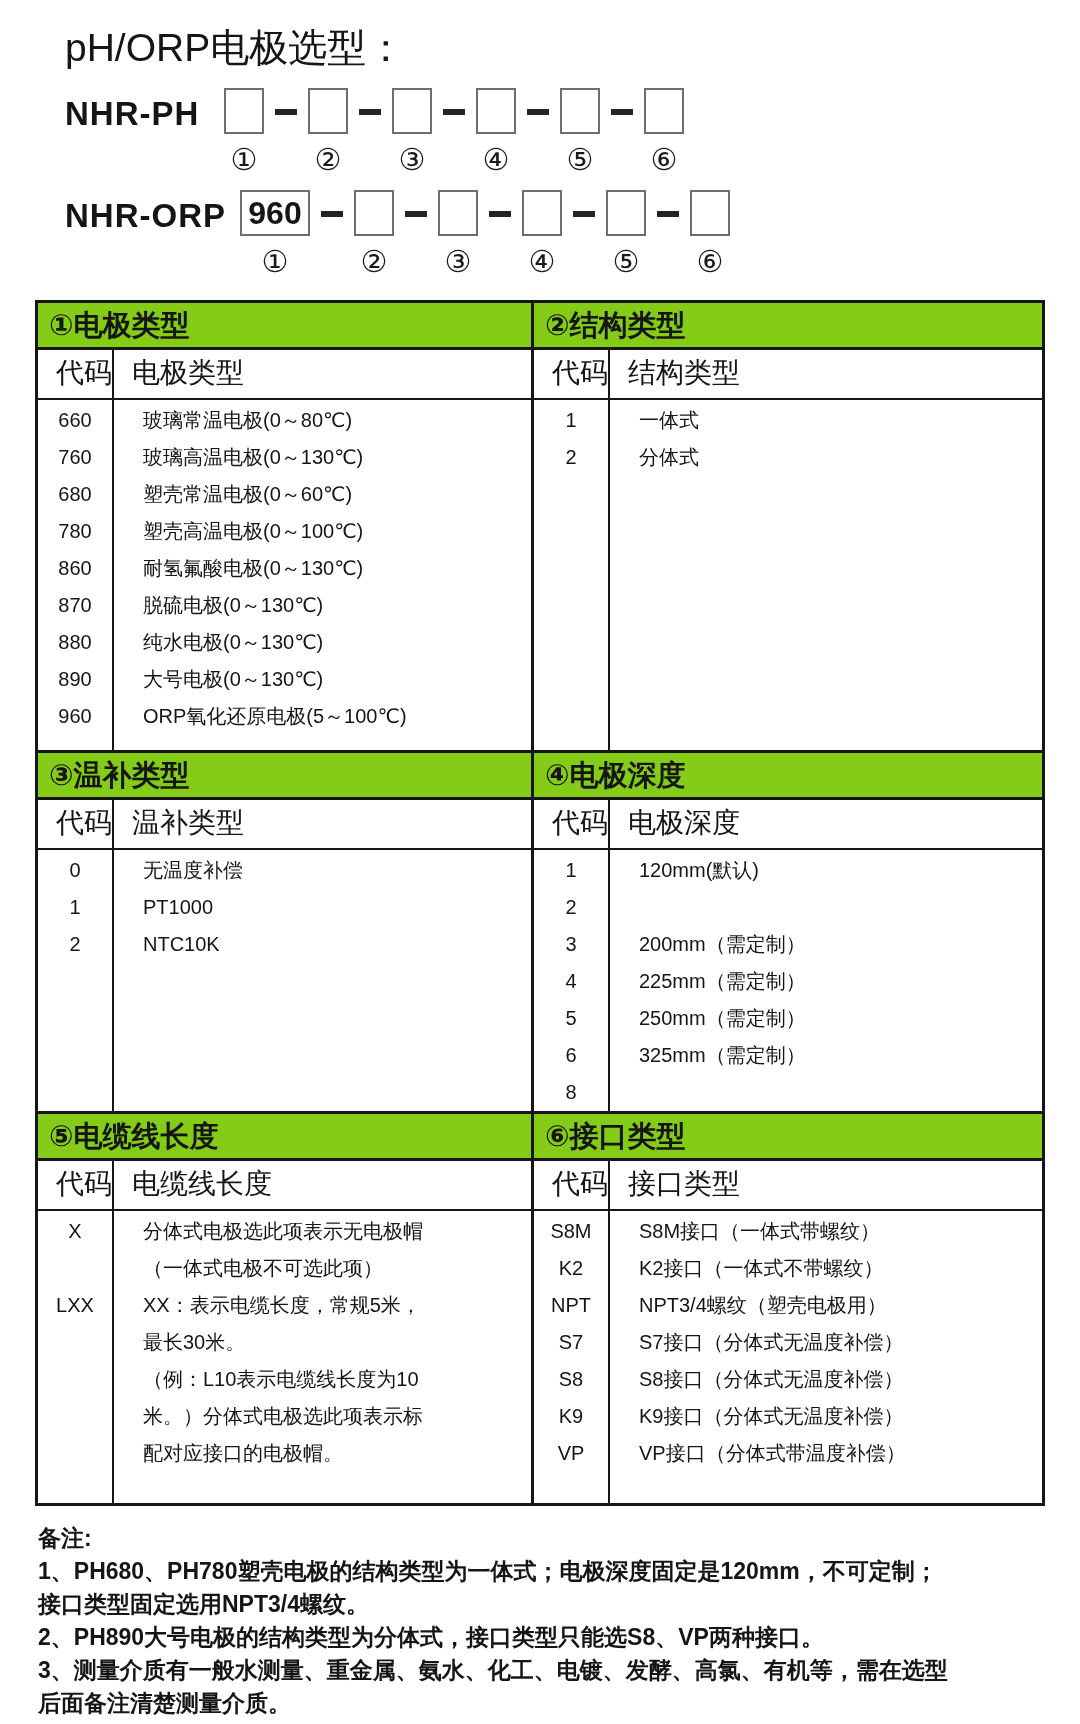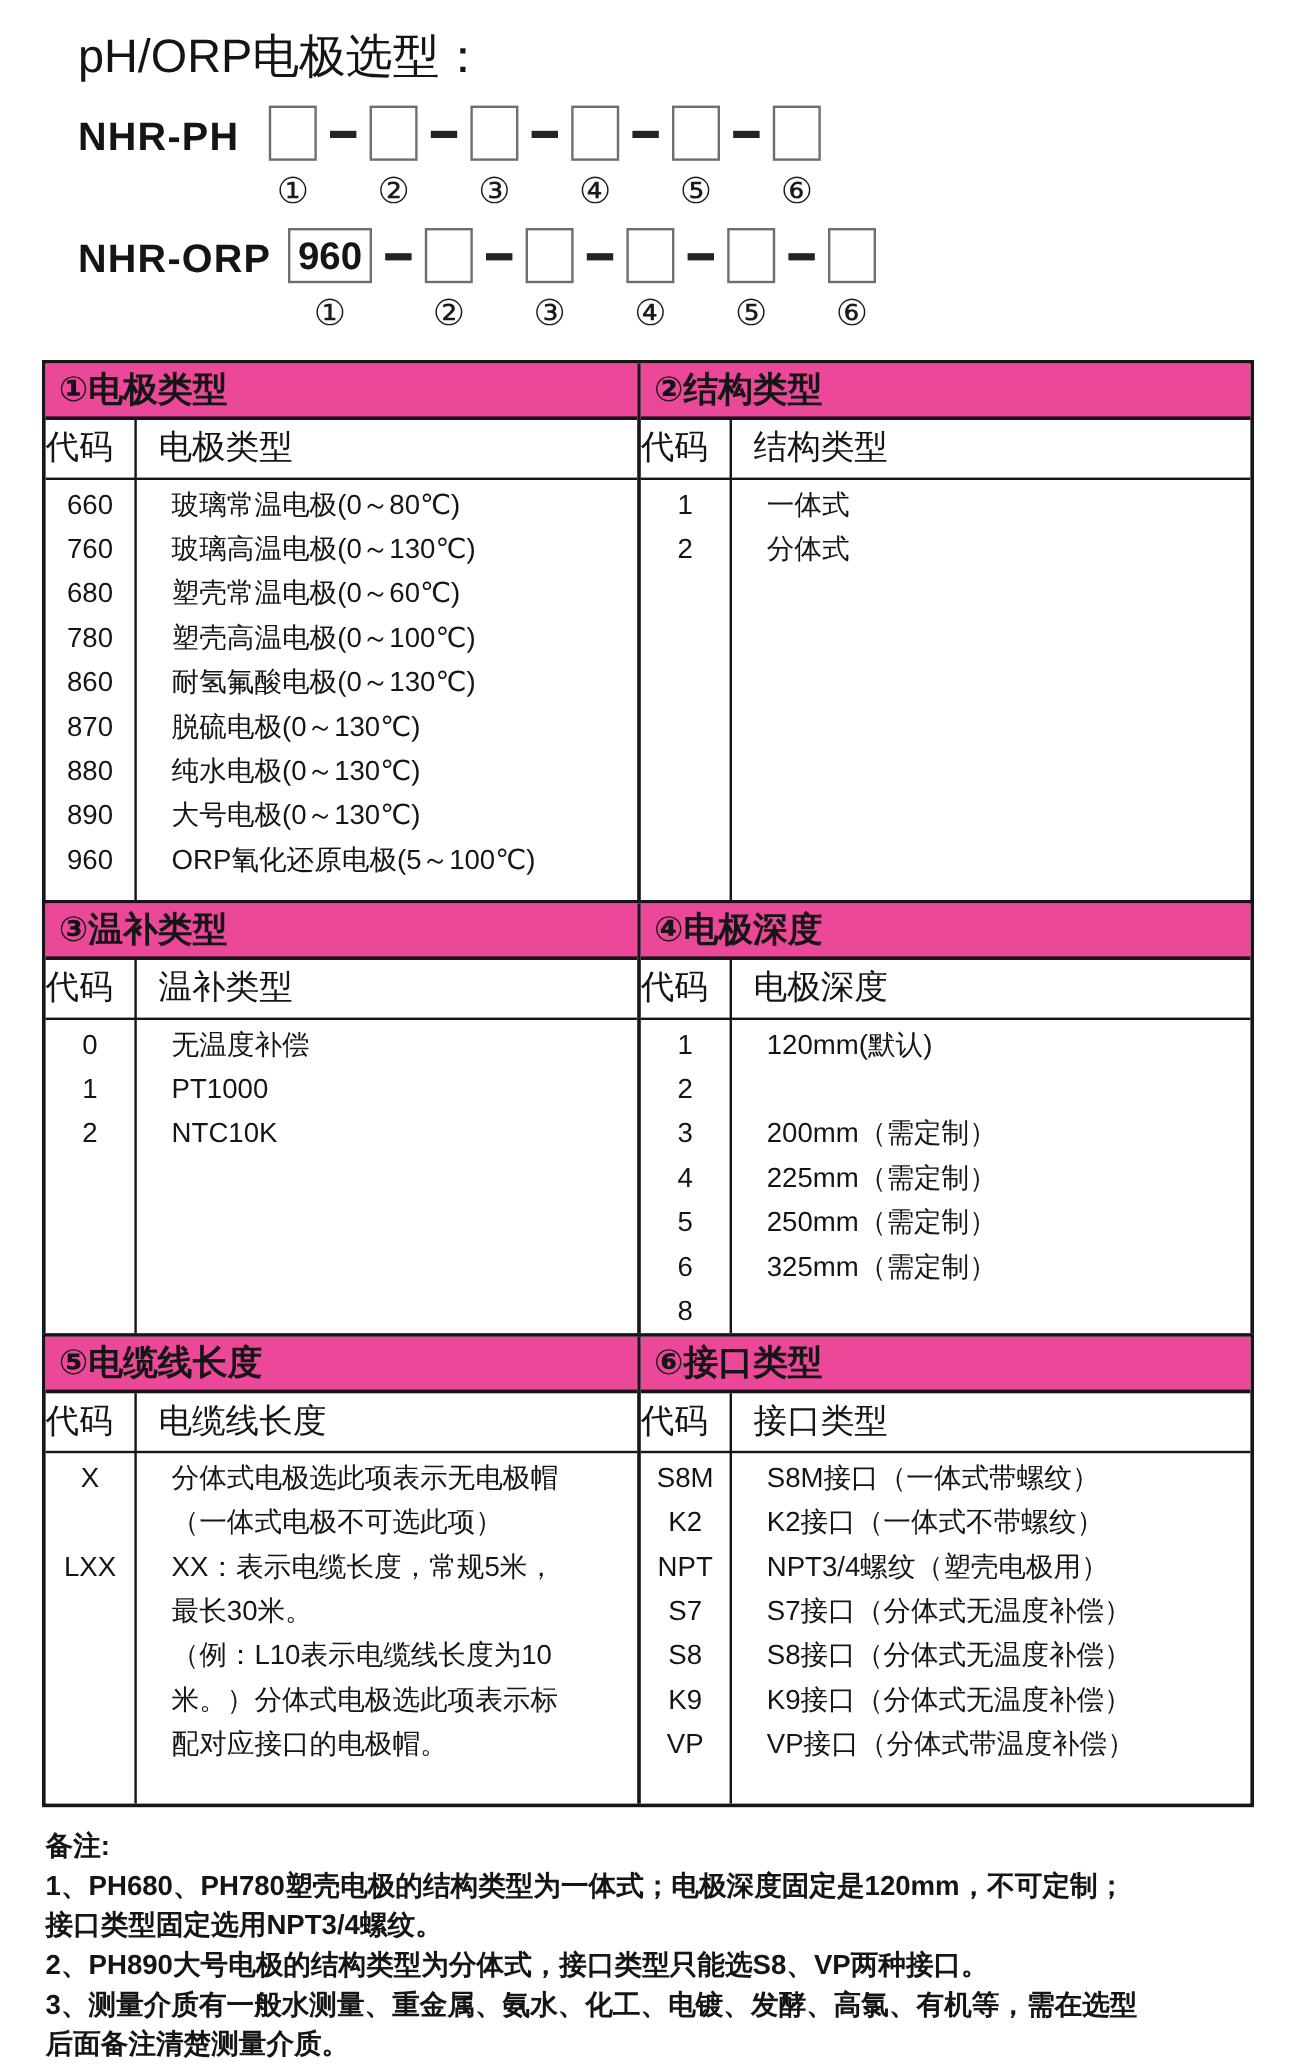--- a/index.html
+++ b/index.html
@@ -27,29 +27,29 @@
   .box:not(:empty){width:70px;}
   .num{margin-top:10px;font-size:30px;line-height:32px;color:#1a1a1a;}
   
   .tables{margin-top:22px;}
   .group{display:flex;border:3px solid #161616;background:#fff;}
   .group+.group{margin-top:-3px;}
   .half{display:flex;flex-direction:column;box-sizing:border-box;}
   .half.left{width:49.4%;border-right:3px solid #161616;}
   .half.right{width:50.6%;}
   .band{
-    background:#ec4899;border-bottom:3px solid #161616;
+    background:#84cc16;border-bottom:3px solid #161616;
     padding:5px 0 5px 11px;font-weight:bold;font-size:29px;line-height:34px;
   }
   .half-body{position:relative;flex:1;}
   .vline{position:absolute;left:74px;top:0;bottom:0;width:2px;background:#161616;}
   .cols{display:flex;border-bottom:2px solid #161616;font-size:28px;}
-  .c-code{width:74px;text-align:left;padding:4px 0 6px 0;}
+  .c-code{width:74px;text-align:right;padding:4px 0 6px 0;}
   .c-val{flex:1;padding:4px 0 6px 20px;}
-  .trow{display:flex;font-size:23px;line-height:37px;}
+  .trow{display:flex;font-size:20px;line-height:37px;}
   .rows{padding-top:2px;}
   .t-code{width:74px;text-align:center;flex-shrink:0;}
   .t-val{flex:1;padding-left:31px;white-space:pre-line;}
   .group1 .half-body{min-height:400px;}
   .group2 .half-body{min-height:306px;}
   .group3 .half-body{min-height:342px;}
   
   .notes{margin:16px 0 0 3px;font-size:23px;font-weight:bold;line-height:33px;}
 </style>
 </head>

